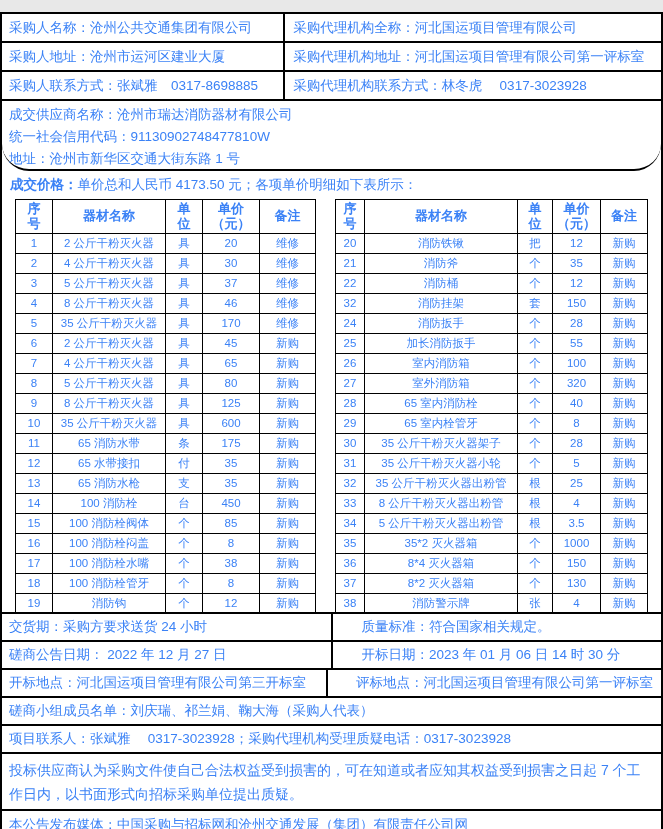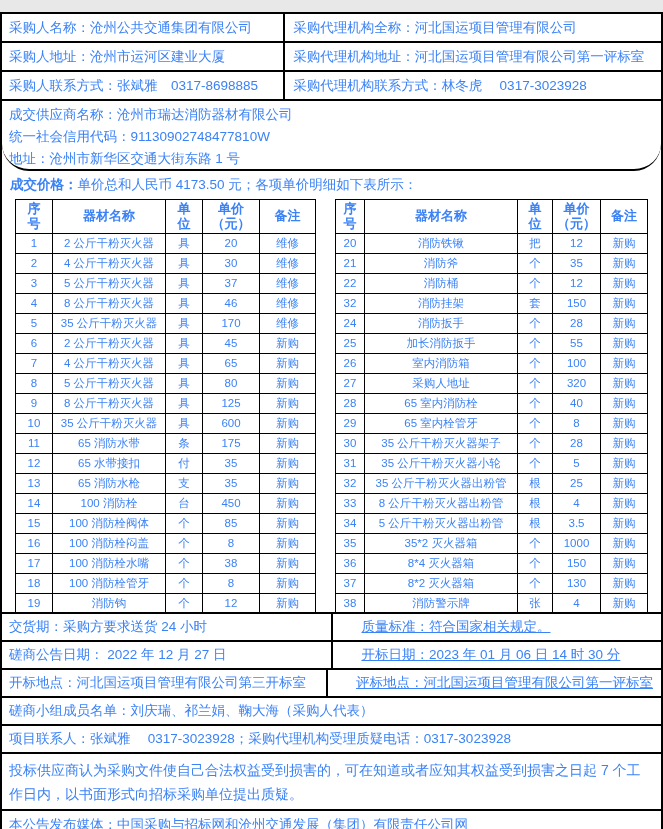--- a/index.html
+++ b/index.html
@@ -24,21 +24,21 @@
   .price-intro .plabel { font-weight:bold; }
   .tables { display:flex; gap:19px; padding-left:7px; }
   table { border-collapse:collapse; table-layout:fixed; }
   th, td { border:1px solid #000; text-align:center; overflow:hidden; }
   th { font-size:13px; font-weight:bold; height:33px; white-space:pre-line; line-height:1.15; padding:0; }
   td { font-size:11.5px; height:19px; padding:0 1px; line-height:1.1; white-space:nowrap; }
   
   .frow { height:28px; display:flex; border-bottom:2px solid #000; box-sizing:border-box;gap:20px; }
   .frow .lcell { width:50.3%; border-right:2px solid #000; box-sizing:border-box;
                  display:flex; align-items:center; padding:0 7px; font-size:13.5px; white-space:nowrap; }
-  .frow .rcell { flex:1; display:flex; align-items:center; padding:4px 8px; font-size:13.5px; white-space:nowrap;text-decoration:underline; }
+  .frow .rcell { flex:1; display:flex; align-items:center; padding:4px 8px; font-size:13.5px; white-space:nowrap; }
   
   .frow-full { height:28px; display:flex; align-items:center; padding:0 7px;
                border-bottom:2px solid #000; box-sizing:border-box; font-size:13.5px; white-space:nowrap; }
   .objection { height:57px; border-bottom:2px solid #000; box-sizing:border-box;
                padding:4px 7px 0; font-size:14px; line-height:24px; }
   .media { border-bottom:none; }
 </style>
 </head>
 <body>
 
@@ -287,21 +287,21 @@
             </tr>
             <tr>
               <td>26</td>
               <td>室内消防箱</td>
               <td>个</td>
               <td>100</td>
               <td>新购</td>
             </tr>
             <tr>
               <td>27</td>
-              <td>采购人地址</td>
+              <td>室外消防箱</td>
               <td>个</td>
               <td>320</td>
               <td>新购</td>
             </tr>
             <tr>
               <td>28</td>
               <td>65 室内消防栓</td>
               <td>个</td>
               <td>40</td>
               <td>新购</td>

